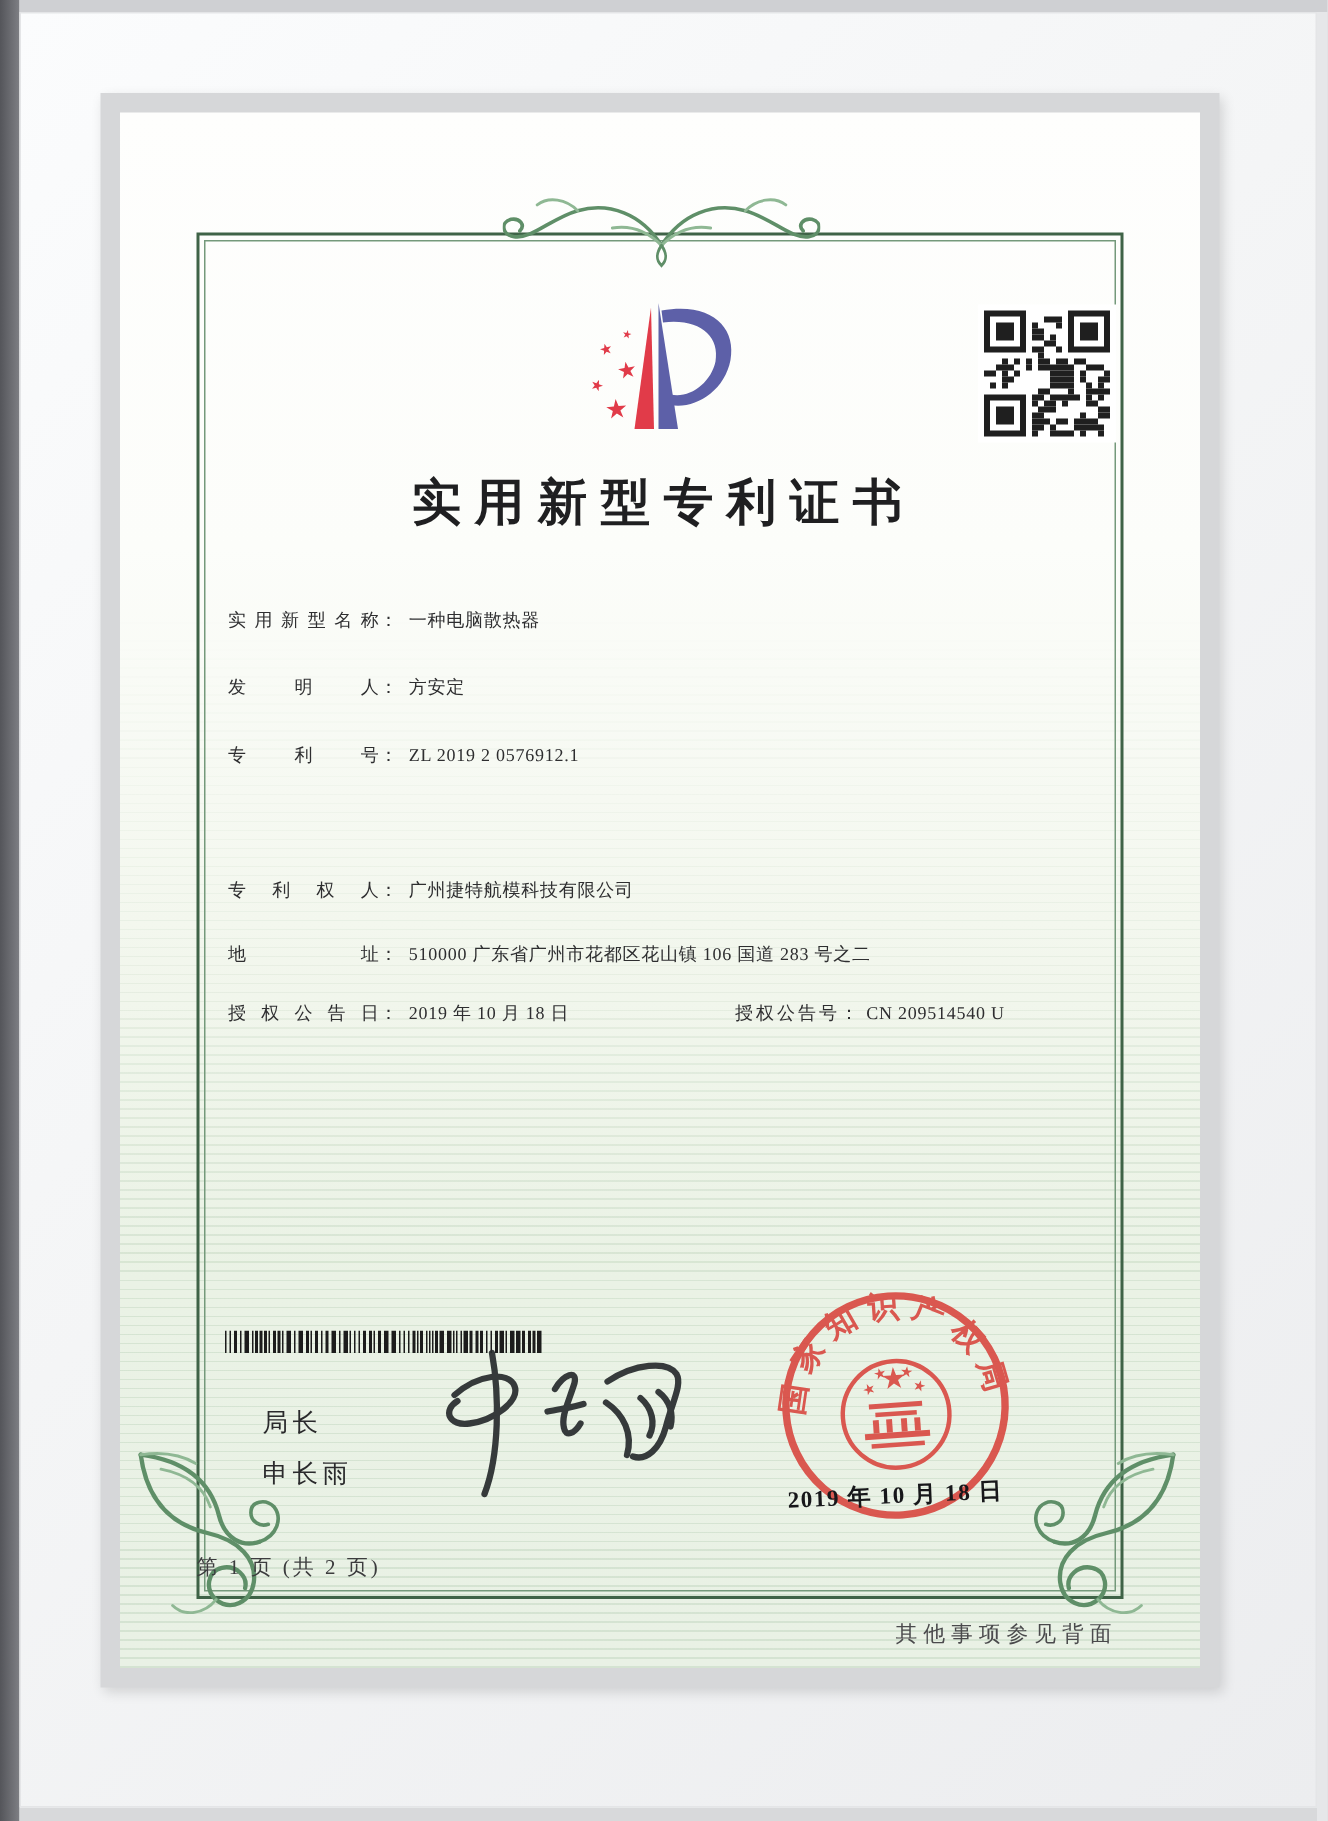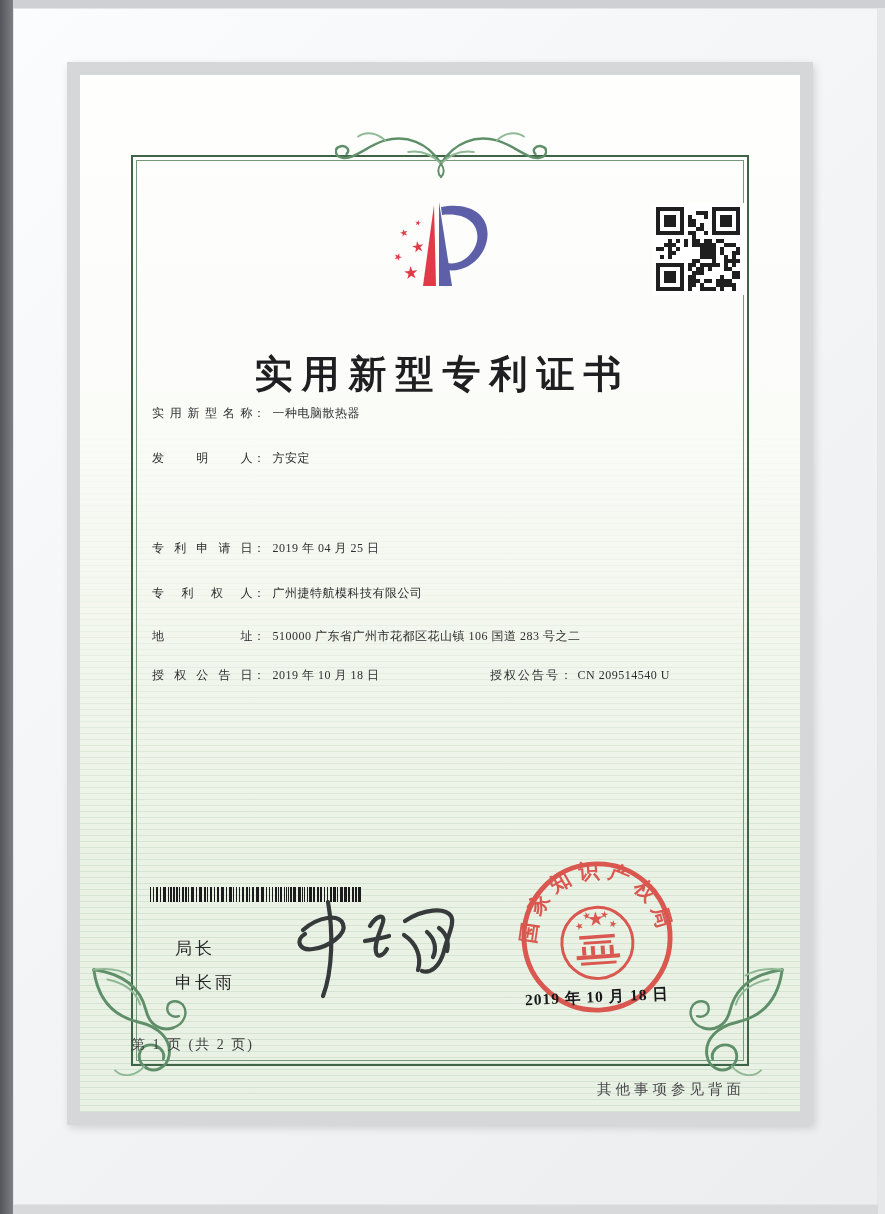--- a/index.html
+++ b/index.html
@@ -26,22 +26,22 @@
   .paper .wavepattern{position:absolute;inset:0;pointer-events:none;
     background:repeating-linear-gradient(0deg,rgba(110,156,112,0.16) 0 1px,rgba(255,255,255,0) 1px 6px);
     -webkit-mask-image:linear-gradient(180deg,rgba(0,0,0,0) 0%,rgba(0,0,0,0) 32%,rgba(0,0,0,0.5) 55%,#000 78%);
     mask-image:linear-gradient(180deg,rgba(0,0,0,0) 0%,rgba(0,0,0,0) 32%,rgba(0,0,0,0.5) 55%,#000 78%);}
   .cert-border{position:absolute;left:51px;top:80px;width:614px;height:907px;
     border:2px solid #3f6347;}
   .cert-border::after{content:"";position:absolute;inset:3px;border:1px solid #74997b;}
   .ornament{position:absolute;pointer-events:none;}
   
   .cert-no{left:70px;top:126px;font-size:16px;letter-spacing:4px;color:#2c2c2e;}
-  .cert-title{left:51px;top:238px;width:614px;text-align:center;font-size:38px;
-    font-weight:bold;letter-spacing:9px;text-indent:9px;color:#1f1f21;margin-top:36px;}
+  .cert-title{left:51px;top:238px;width:614px;text-align:center;font-size:33px;
+    font-weight:bold;letter-spacing:9px;text-indent:9px;color:#1f1f21;}
   .field-row{left:72px;font-size:12px;color:#2e2e30;letter-spacing:0.5px;white-space:nowrap;}
   .flabel{display:inline-block;width:101px;text-align:justify;text-align-last:justify;vertical-align:top;}
   .fvalue{margin-left:7px;}
   .grant2{position:absolute;left:338px;top:0;}
   .grant2 .flabel{width:auto;letter-spacing:2px;text-align-last:auto;}
   .grant2 .fvalue{margin-left:5px;}
   .body-paras{left:72px;top:626px;width:586px;font-size:16px;line-height:26px;
     color:#38383a;text-align:justify;}
   .body-paras p{margin:0;text-indent:2em;}
   .signer{left:95px;top:857px;font-size:17px;line-height:34px;letter-spacing:3px;color:#2a2a2c;}
@@ -257,22 +257,22 @@
   </div>
 
   <div class="abs cert-title">实用新型专利证书</div>
 
   <div class="abs field-row" style="top:330px">
     <span class="flabel">实用新型名称</span><span>：</span><span class="fvalue">一种电脑散热器</span>
   </div>
   <div class="abs field-row" style="top:375px">
     <span class="flabel">发明人</span><span>：</span><span class="fvalue">方安定</span>
   </div>
-  <div class="abs field-row" style="top:465px">
-    <span class="flabel">专利申请日</span><span>：</span><span class="fvalue">2019 年 04 月 25 日</span>
+  <div class="abs field-row" style="top:420px">
+    <span class="flabel">专利号</span><span>：</span><span class="fvalue">ZL 2019 2 0576912.1</span>
   </div>
   <div class="abs field-row" style="top:510px">
     <span class="flabel">专利权人</span><span>：</span><span class="fvalue">广州捷特航模科技有限公司</span>
   </div>
   <div class="abs field-row" style="top:553px">
     <span class="flabel">地址</span><span>：</span><span class="fvalue">510000 广东省广州市花都区花山镇 106 国道 283 号之二</span>
   </div>
   <div class="abs field-row" style="top:592px">
     <span class="flabel">授权公告日</span><span>：</span><span class="fvalue">2019 年 10 月 18 日</span>
     <span class="grant2">

